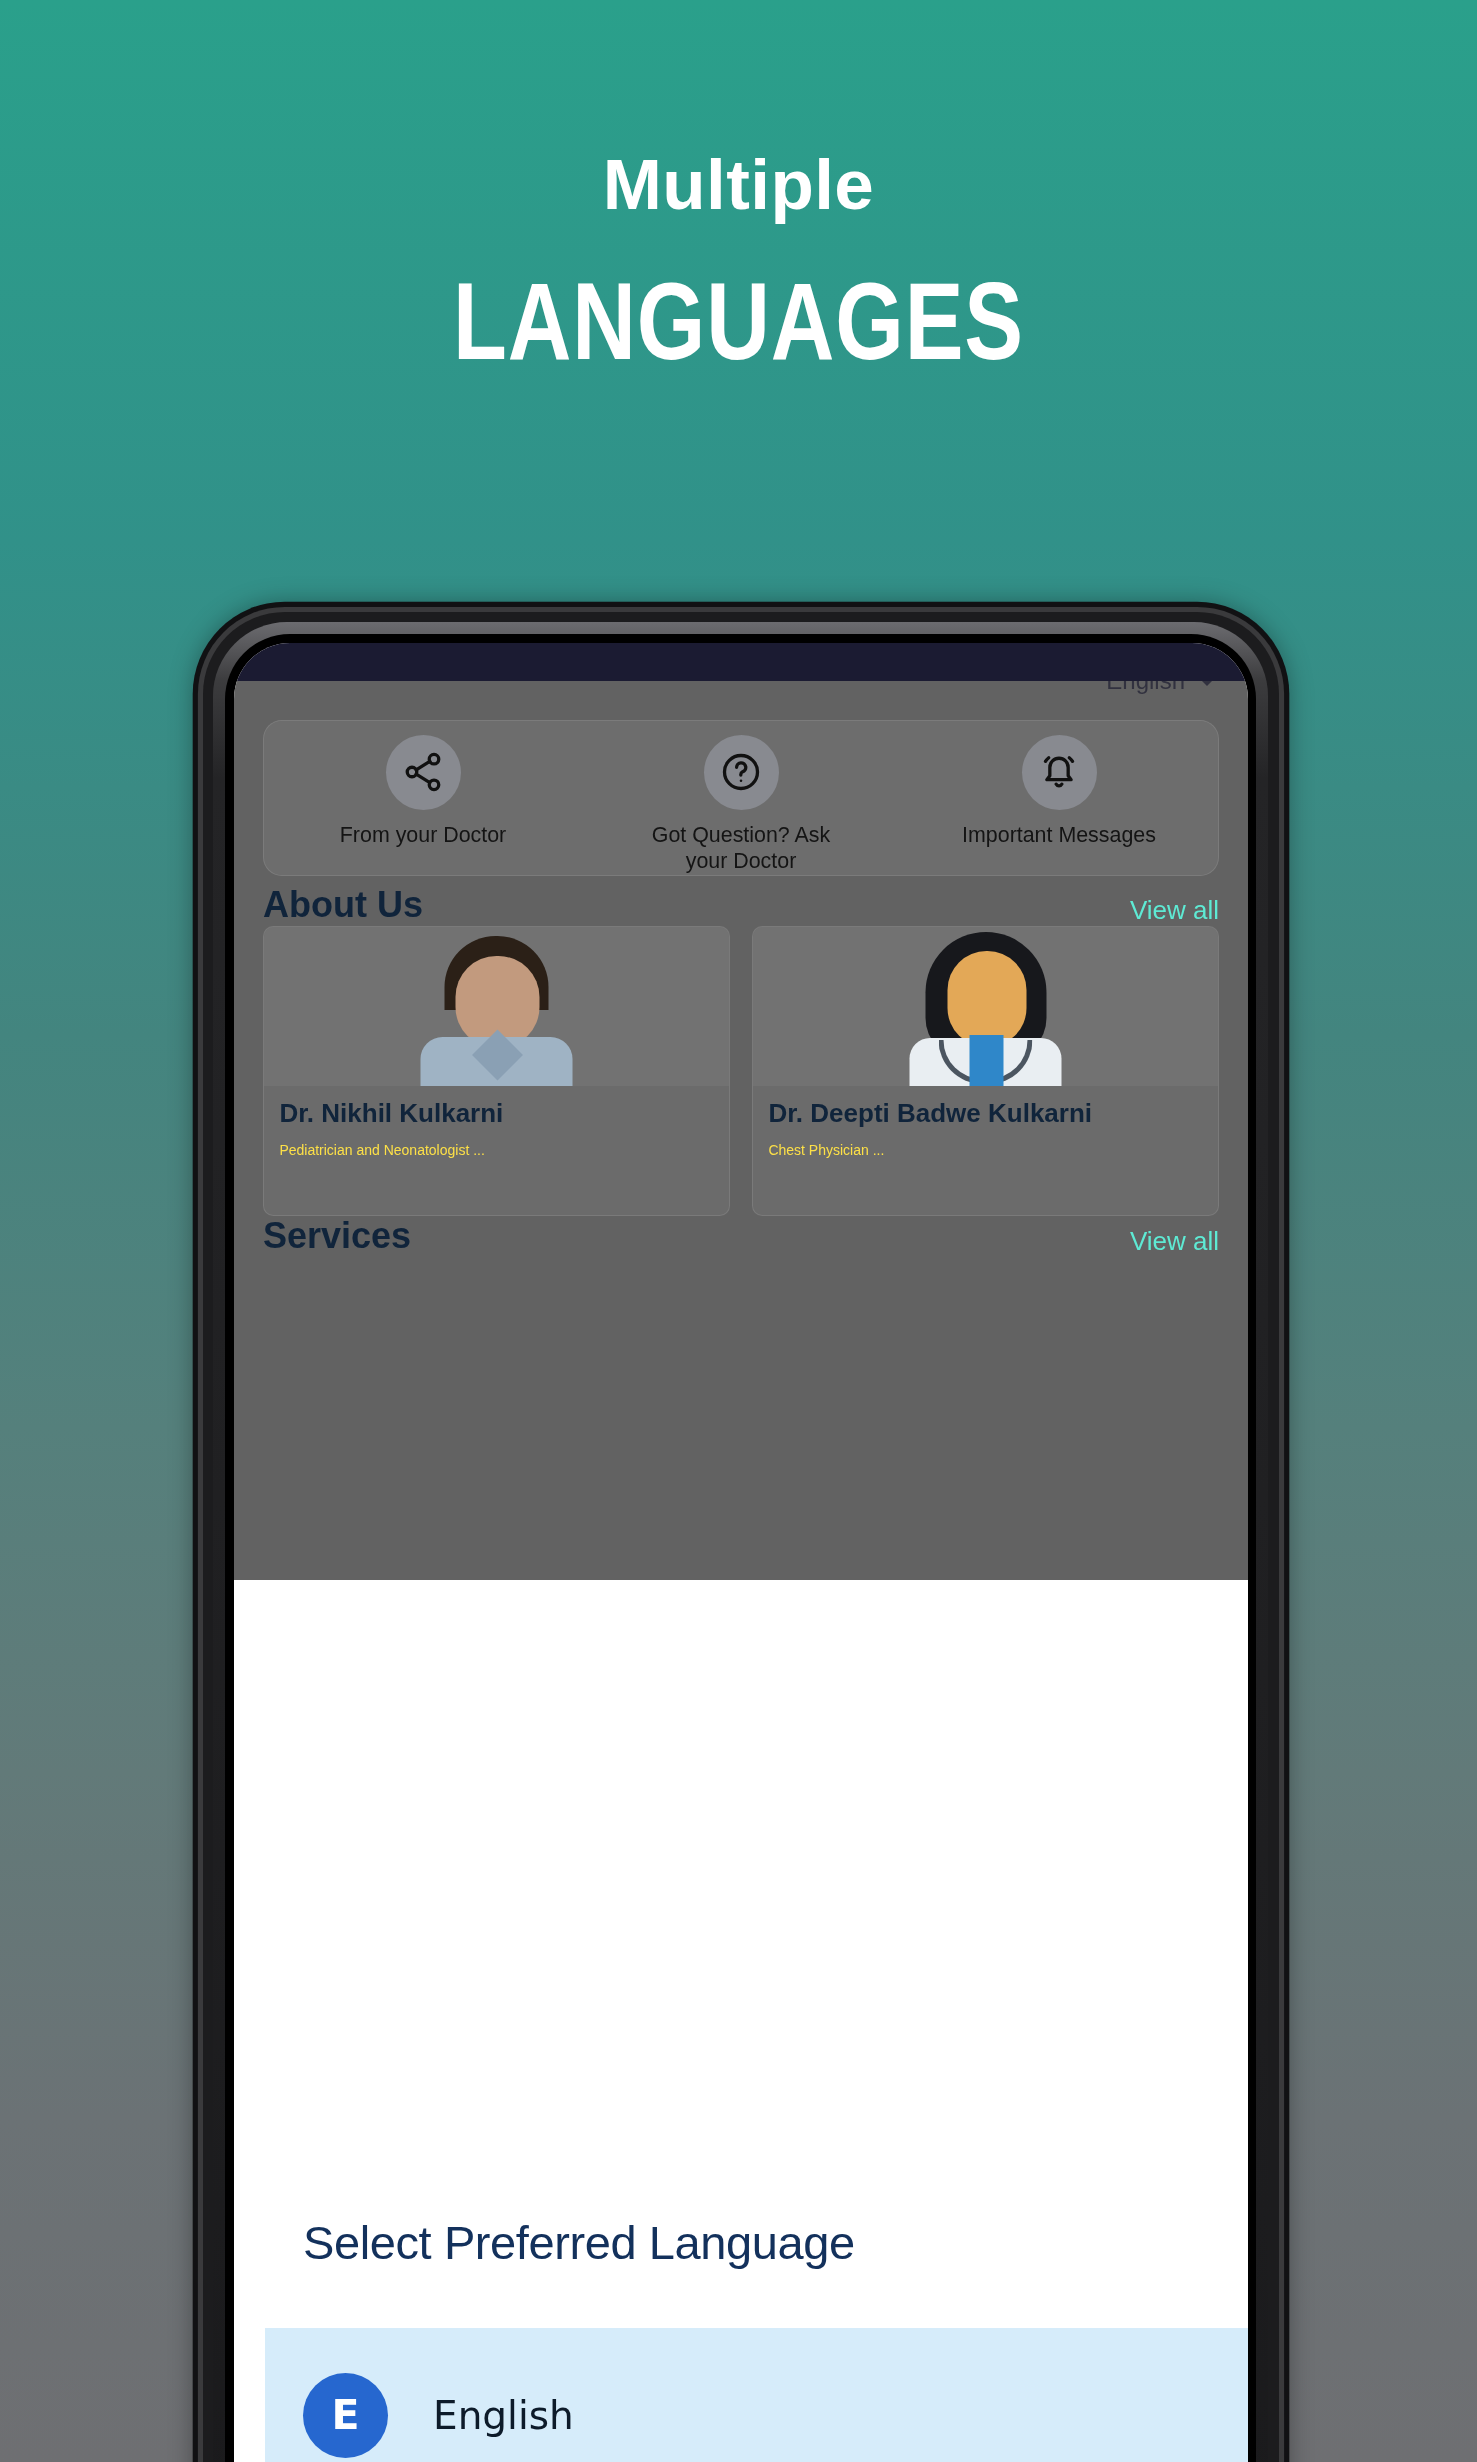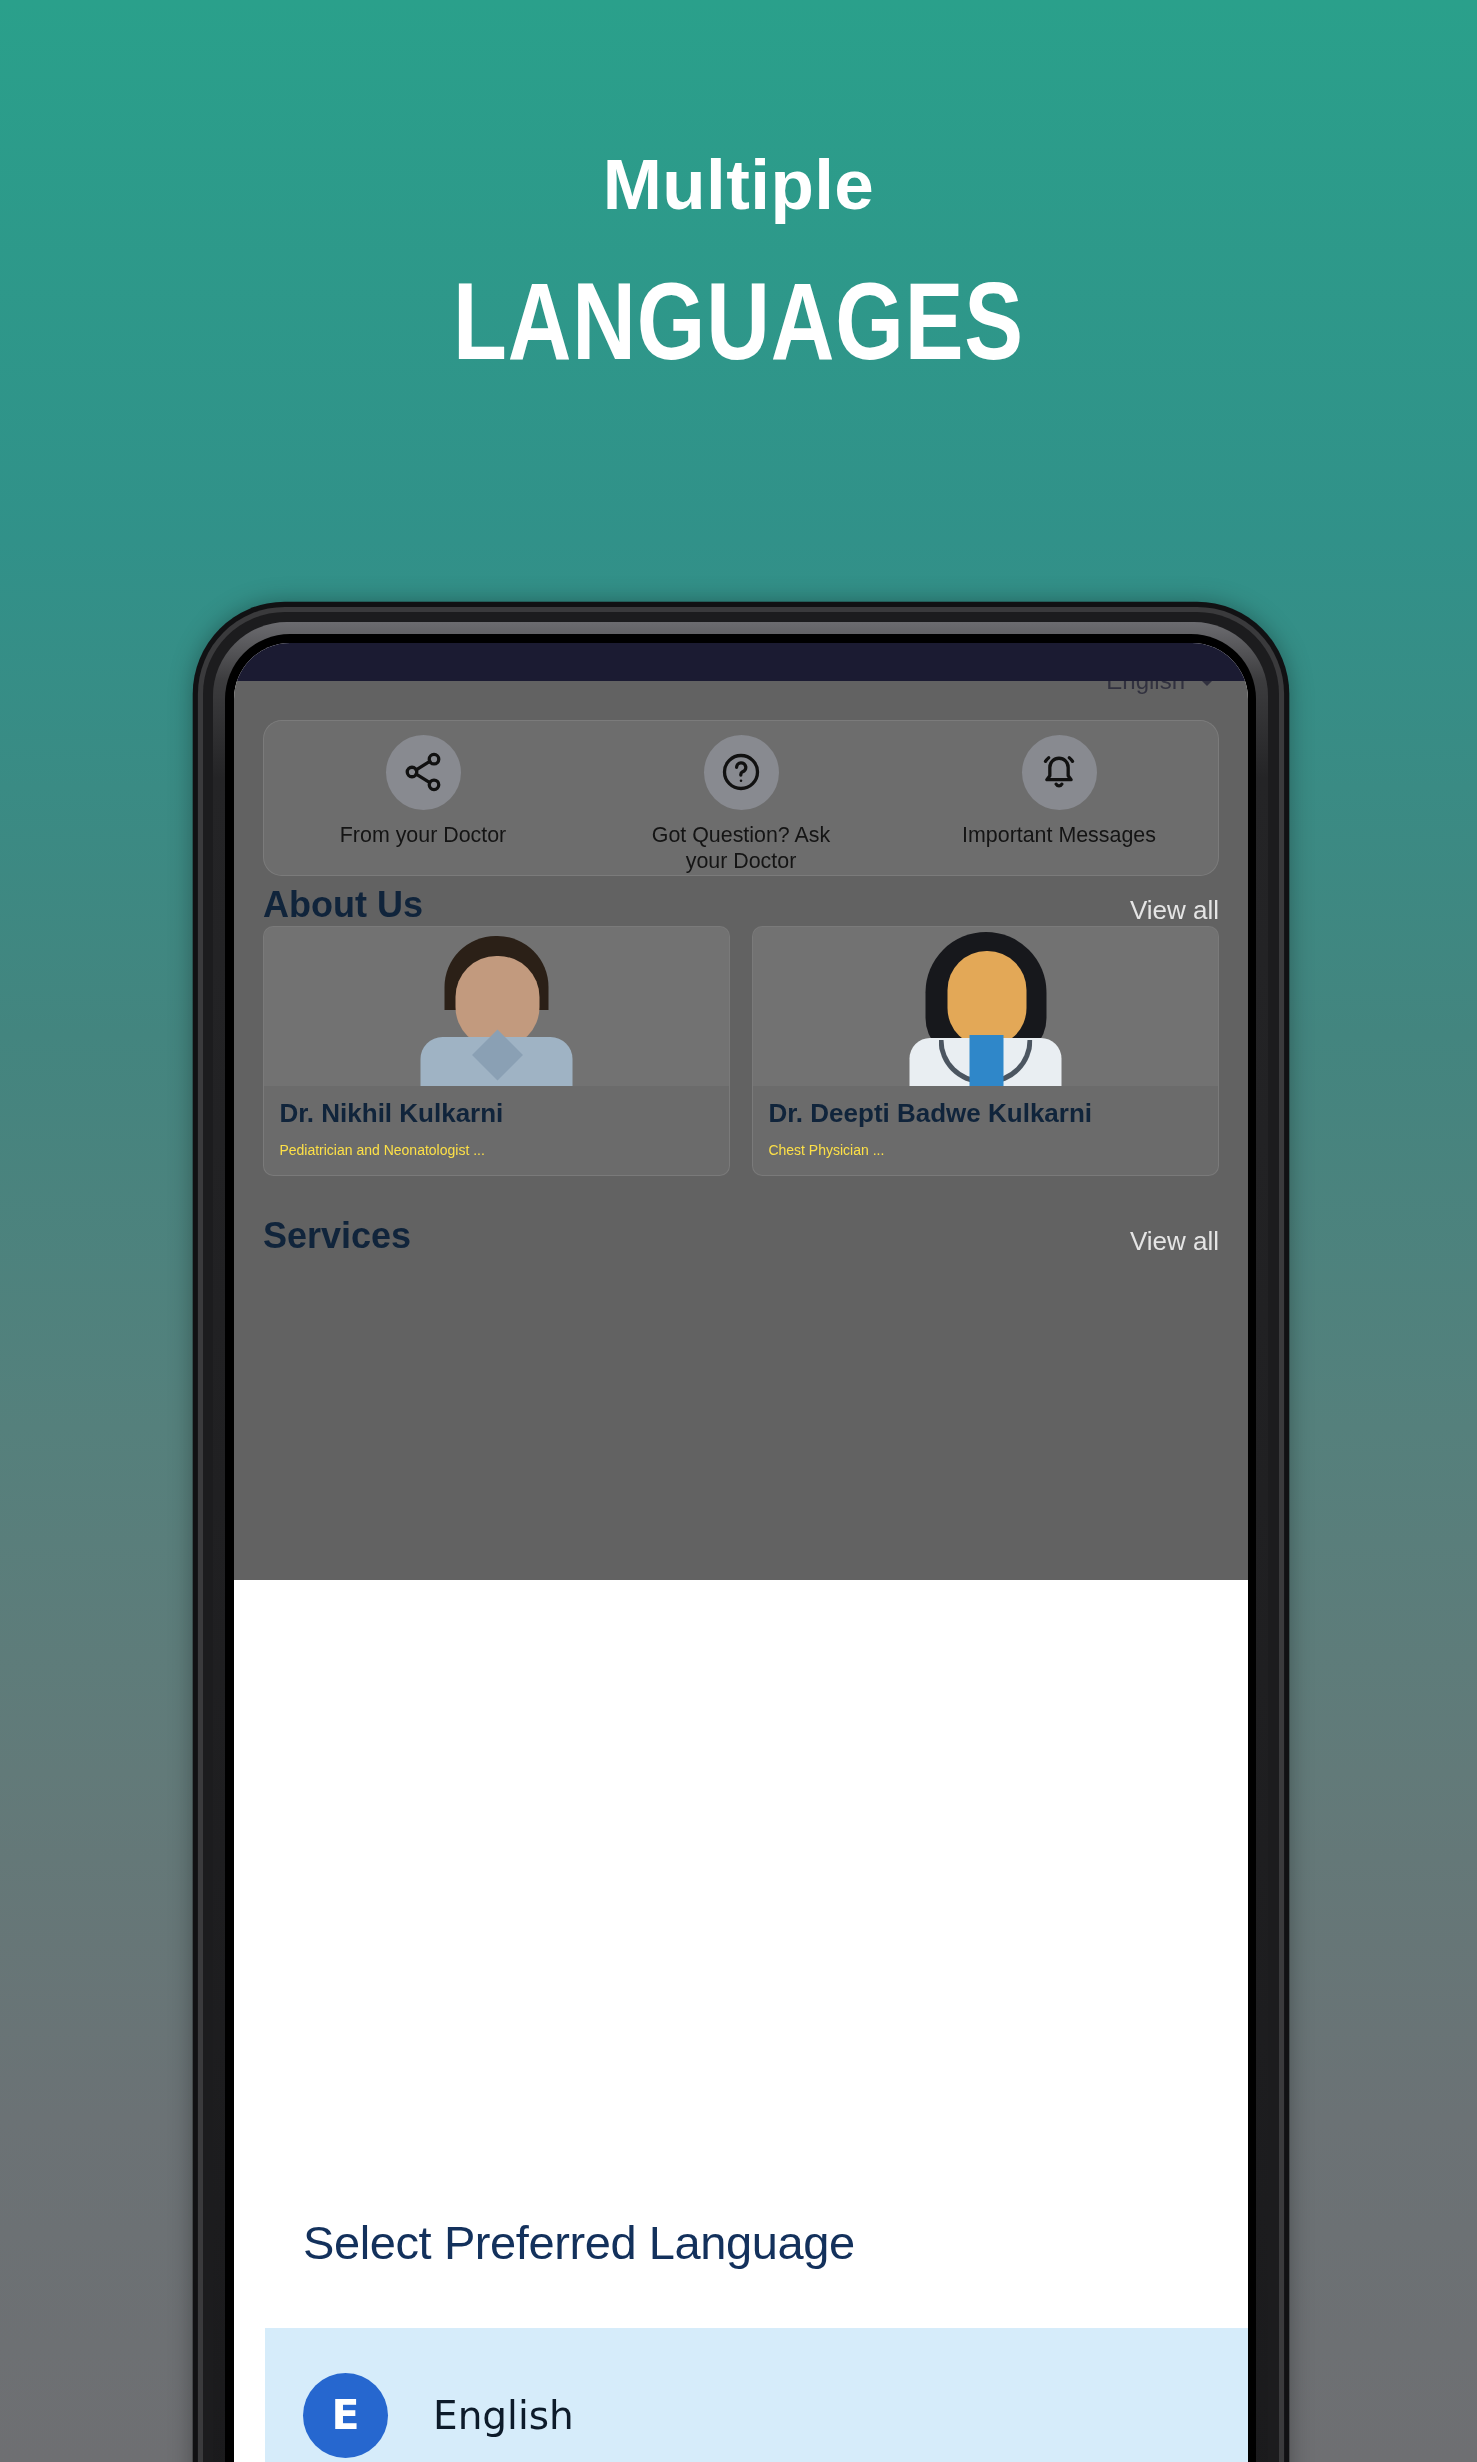--- a/index.html
+++ b/index.html
@@ -112,25 +112,25 @@
   .quick-label {
     margin-top:12px; color:#141414; font-size:21.4px; text-align:center;
     line-height:1.25; max-width:205px;
   }
 
   .sec-head {
     position:absolute; left:29px; width:956px;
     display:flex; justify-content:space-between; align-items:flex-end;
   }
   .sec-title { color:#10243b; font-size:36px; font-weight:700; }
-  .sec-view { color:#e5e5e5; font-size:26px; }
+  .sec-view { color:#5eead4; font-size:26px; }
 
   .doc-row { position:absolute; left:29px; top:245px; display:flex; gap:22px; }
   .doc-card {
-    width:467px; height:250px;
+    width:467px; height:290px;
     background:rgba(255,255,255,.06);
     border:1.7px solid rgba(255,255,255,.10);
     border-radius:10.3px;
     overflow:hidden;
   }
   .doc-photo { height:159px; width:100%; position:relative; overflow:hidden; background:rgba(255,255,255,.05);}
   .doc-meta { padding:12px 15.4px 0 15.4px; }
   .doc-name { color:#10243b; font-size:26px; font-weight:700; }
   .doc-spec { color:#fde047; font-size:14px; margin-top:13px; }
 

